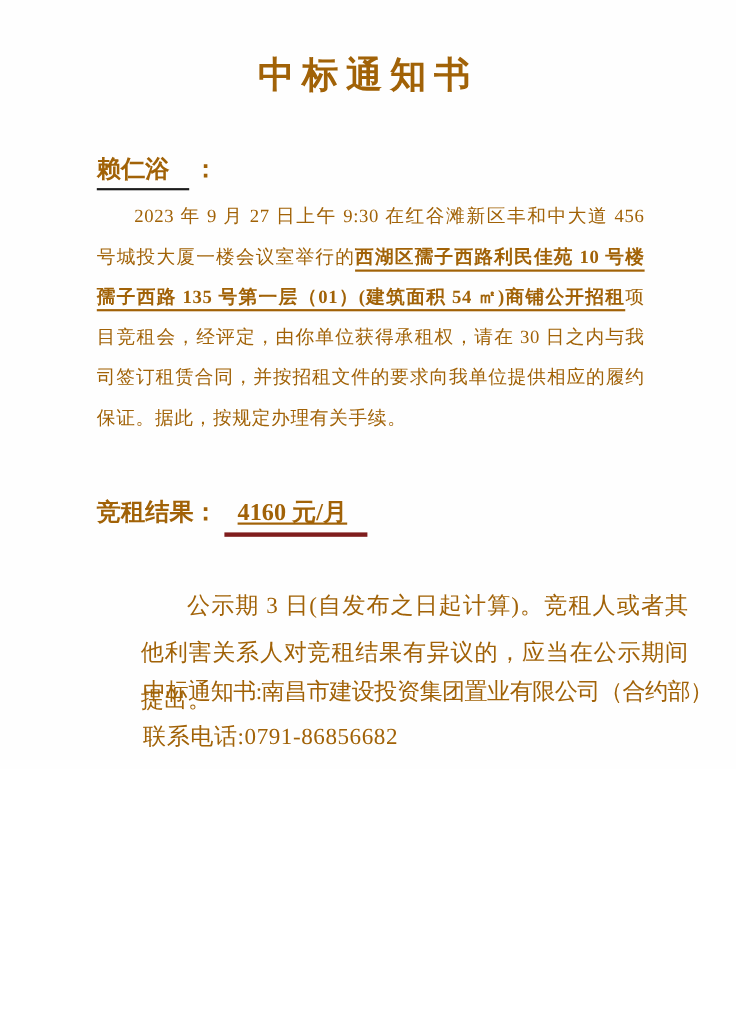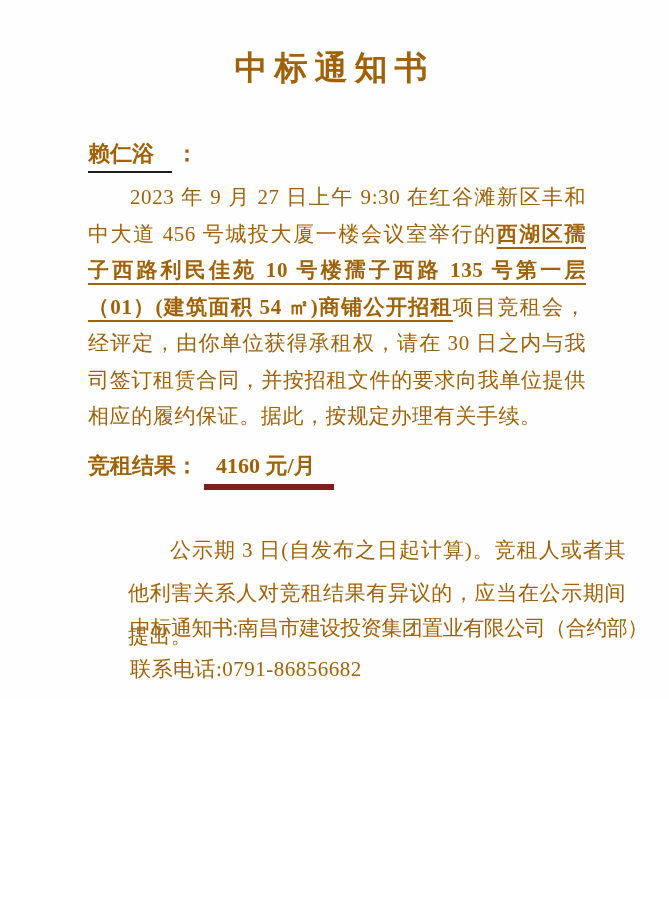--- a/index.html
+++ b/index.html
@@ -14,31 +14,31 @@
   }
   .addressee { position:absolute; top:139px; left:88px; font-size:22px; font-weight:bold; }
   .addressee .name {
     display:inline-block; border-bottom:2px solid #1c1c1c;
     padding:0 18px 2px 0;
     text-align:center;
   }
   .addressee .colon { margin-left:4px; }
   .para1 {
     position:absolute; top:179px; left:88px; width:498px;
-    font-size:21px; line-height:36.5px; text-align:justify; text-indent:2em;
+    font-size:17px; line-height:36.5px; text-align:justify; text-indent:2em;
     letter-spacing:0.6px;
   }
   .para1 .u {
     font-weight:bold; text-decoration:underline;
     text-underline-offset:6px; text-decoration-thickness:1.5px;
   }
   .result { position:absolute; top:451px; left:88px; font-size:22px; font-weight:bold; }
   .result .value {
-    display:inline-block; border-bottom:6px solid #7f1d1d;
-    padding:0 18px 3px 12px; margin-left:6px;
+    display:inline-block; border-bottom:4px solid #7f1d1d;
+    padding:0 18px 3px 12px; margin-left:6px;text-decoration:underline;
   }
   .para2 {
     position:absolute; top:529px; left:88px; width:498px;
     font-size:21px; line-height:43px; text-align:justify; text-indent:2em;
     letter-spacing:0.4px;
     margin-left:40px;
   }
   .supervisor {
     position:absolute; top:614px; left:88px; width:560px;
     font-size:21px; text-indent:2em; white-space:nowrap; letter-spacing:-0.5px;

